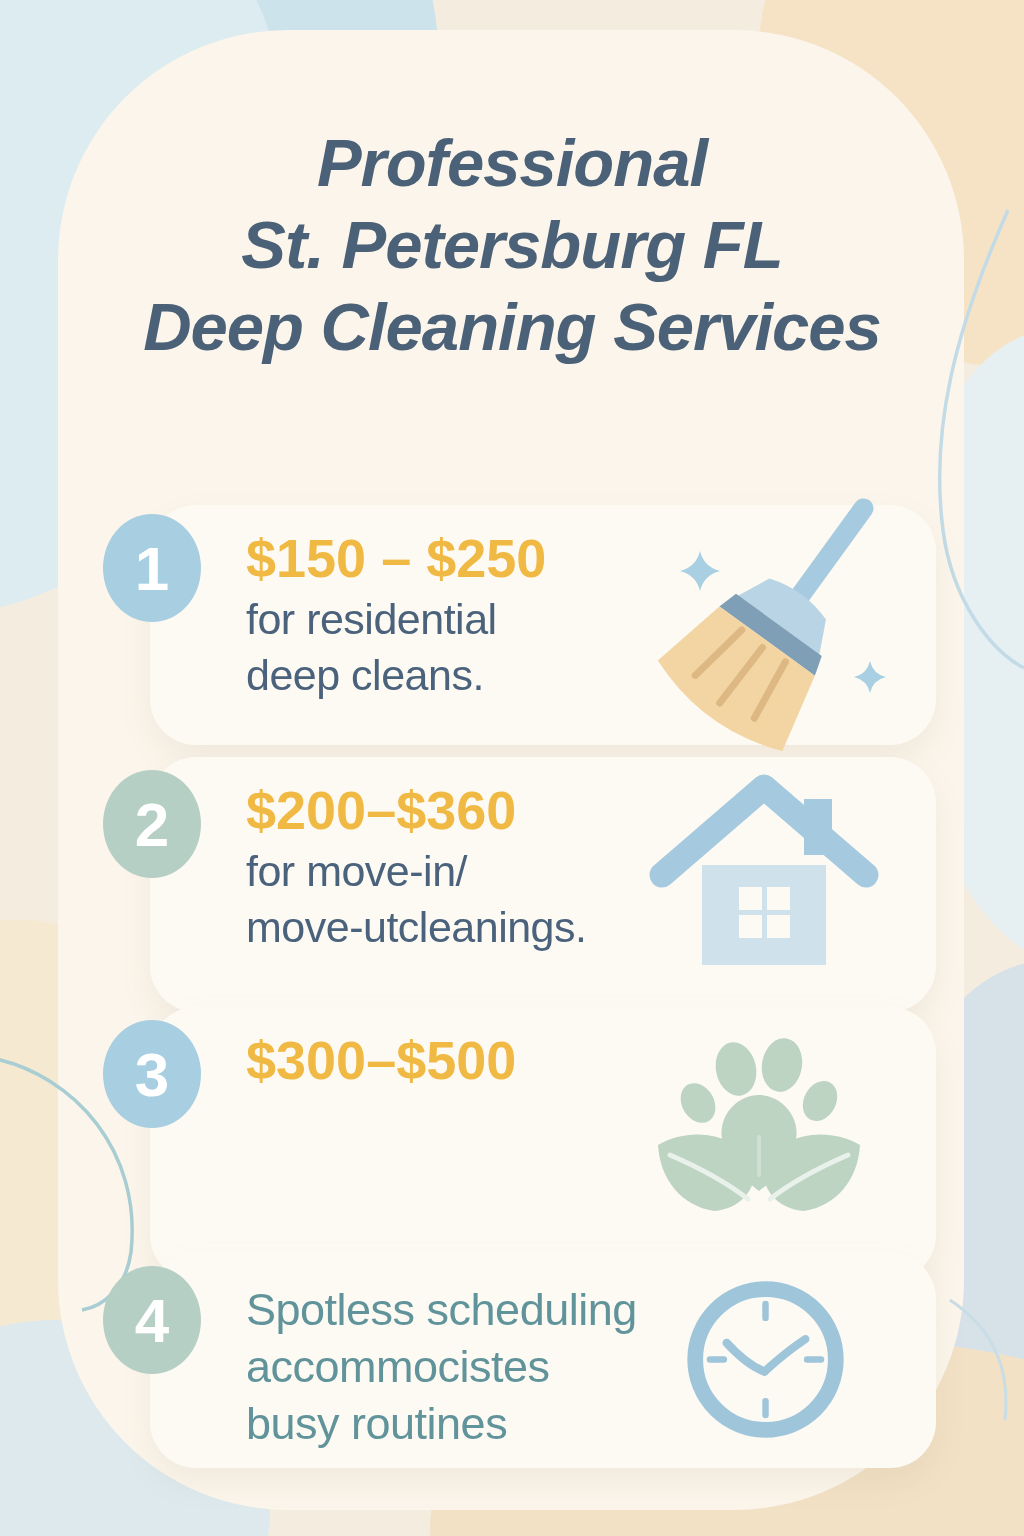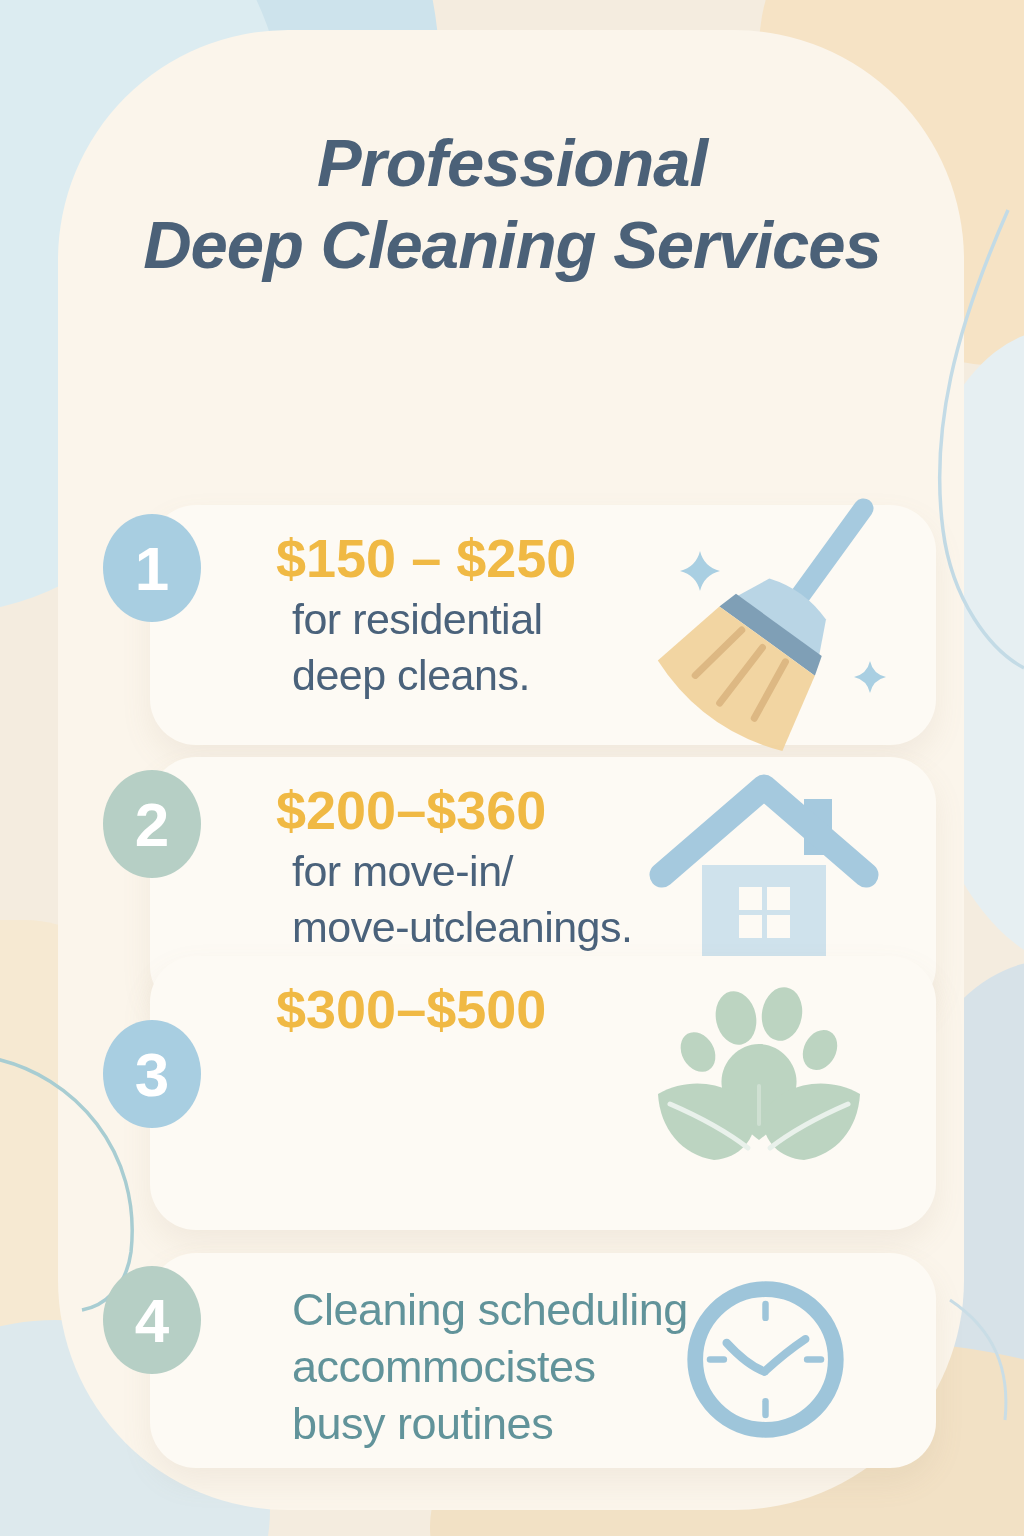--- a/index.html
+++ b/index.html
@@ -27,34 +27,32 @@
     font-size:67px;line-height:82px;letter-spacing:-1px;font-style:italic;
   }
   
   .card{
     position:absolute;left:150px;width:786px;z-index:2;
     background:#fdfaf4;border-radius:46px;
     box-shadow:0 14px 30px rgba(160,140,110,0.10);
   }
   .card-1{top:505px;height:240px;}
   .card-2{top:757px;height:255px;}
-  .card-3{top:956px;height:274px;}
+  .card-3{top:1007px;height:274px;}
   .card-4{top:1253px;height:215px;}
   .price{
     position:absolute;left:96px;top:22px;
     color:#f0b944;font-weight:700;font-size:54px;letter-spacing:0px;
     white-space:pre;
-    margin-left:30px;
   }
   .price:empty{display:none;}
   .desc{
     position:absolute;left:96px;top:86px;
     color:#4a627b;font-size:43px;line-height:56px;letter-spacing:-0.5px;
     white-space:pre-line;
-    margin-left:46px;
   }
   .card-4 .desc{top:28px;color:#61939a;font-size:45px;line-height:57px;}
   
   .circle{
     position:absolute;left:103px;width:98px;height:108px;border-radius:50%;
     z-index:3;display:flex;align-items:center;justify-content:center;
     color:#ffffff;font-weight:700;font-size:62px;
   }
   .circle-blue{background:#a8cee1;}
   .circle-sage{background:#b6cfc5;}
@@ -83,20 +81,21 @@
 <div class="blob blob-center"></div>
 
 <svg class="bg-lines" width="1024" height="1536" viewBox="0 0 1024 1536">
   <path d="M1008,210 C955,330 930,430 943,530 C952,600 990,650 1024,668" stroke="#c3dbe6" stroke-width="3.5" fill="none"></path>
   <path d="M-8,1058 C75,1075 142,1152 131,1252 C126,1288 104,1306 82,1310" stroke="#a8cdd2" stroke-width="3.5" fill="none"></path>
   <path d="M950,1300 C995,1330 1010,1370 1005,1420" stroke="#c9dde6" stroke-width="3" fill="none"></path>
 </svg>
 
 <header class="title-wrap">
   <div>Professional</div>
+  <div>St. Petersburg FL</div>
   <div>Deep Cleaning Services</div>
 </header>
 
 <section class="card card-1">
   <div class="price">$150 – $250</div>
   <div class="desc">for residential
 deep cleans.</div>
   <div class="icon-wrap icon-broom">
     <svg width="270" height="300" viewBox="0 0 270 300">
       <g transform="rotate(36 135 160)">
@@ -156,21 +155,21 @@
       <path d="M111,112 L111,150" stroke="#cfe0d2" stroke-width="4" fill="none" stroke-linecap="round"></path>
     </svg>
   </div>
 </section>
 <div class="circle circle-blue c3">
   <span>3</span>
 </div>
 
 <section class="card card-4">
 
-  <div class="desc">Cleaning scheduling
+  <div class="desc">Spotless scheduling
 accommocistes
 busy routines</div>
   <div class="icon-wrap icon-clock">
     <svg width="185" height="185" viewBox="0 0 200 200">
       <circle cx="100" cy="100" r="76" fill="#fdfaf4" stroke="#9ec5da" stroke-width="17"></circle>
       <path d="M100,40 L100,55" stroke="#9ec5da" stroke-width="7" stroke-linecap="round"></path>
       <path d="M100,145 L100,160" stroke="#9ec5da" stroke-width="7" stroke-linecap="round"></path>
       <path d="M40,100 L55,100" stroke="#9ec5da" stroke-width="7" stroke-linecap="round"></path>
       <path d="M145,100 L160,100" stroke="#9ec5da" stroke-width="7" stroke-linecap="round"></path>
       <path d="M58,82 Q80,106 99,113" stroke="#9ec5da" stroke-width="9" fill="none" stroke-linecap="round"></path>

